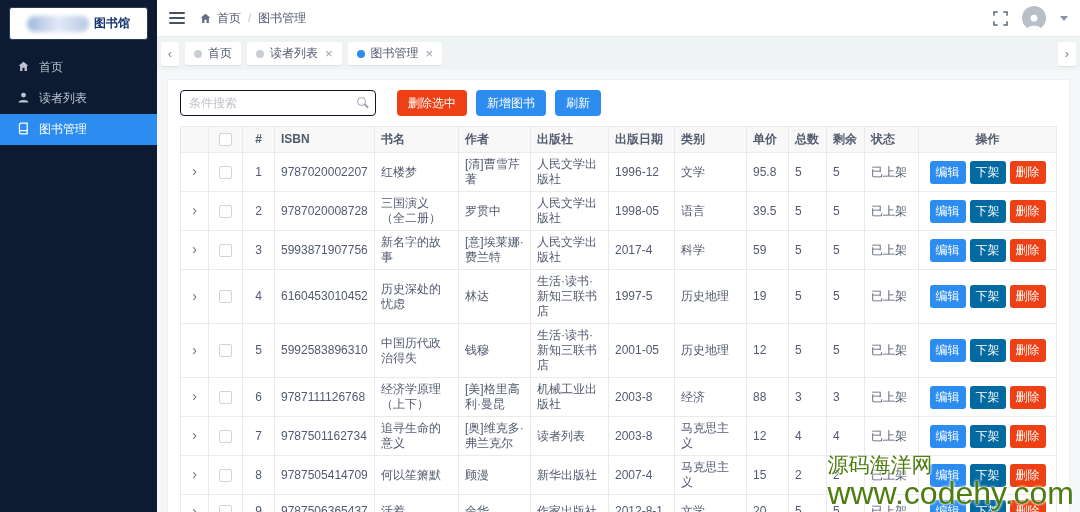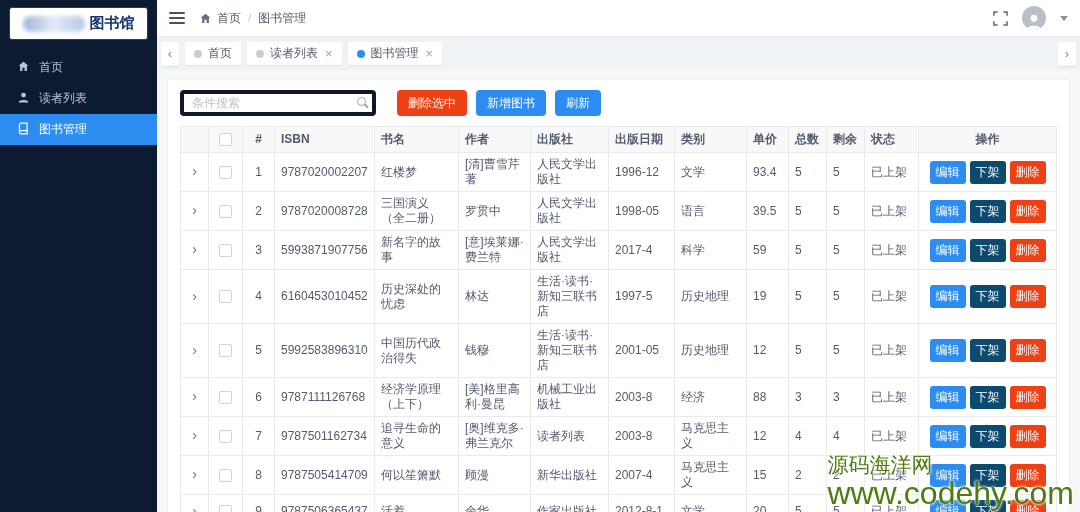--- a/index.html
+++ b/index.html
@@ -3,21 +3,21 @@
 <meta charset="utf-8">
 <style>
   *{box-sizing:border-box;margin:0;padding:0}
   html,body{width:1080px;height:512px;overflow:hidden;font-family:"Liberation Sans",sans-serif;font-size:12px;color:#515a6e;background:#f5f7f9}
   .app{position:relative;width:1080px;height:512px;display:flex}
 
   
   .sidebar{width:157px;height:100%;background:#0c1a32;flex-shrink:0}
   .logo{margin:7px 9px 12px;background:#fff;border-radius:3px;height:33px;display:flex;align-items:center;justify-content:center;gap:5px;overflow:hidden;position:relative;border:1px solid #2a3a55}
   .logo-blur{width:62px;height:16px;border-radius:8px;background:linear-gradient(90deg,#9fb6d8,#e2ebf6,#b5c8e2);filter:blur(2px)}
-  .logo-text{font-family:"Liberation Serif",serif;font-weight:bold;color:#15336e;font-size:15px;white-space:nowrap}
+  .logo-text{font-family:"Liberation Serif",serif;font-weight:bold;color:#15336e;font-size:12px;white-space:nowrap}
   .menu-item{height:31px;display:flex;align-items:center;gap:9px;padding:0 17px;font-size:12px;color:#bcc4d0;cursor:pointer}
   .menu-item svg{flex-shrink:0}
   .menu-item.active{background:#2d8cf0;color:#fff}
 
   
   .main{flex:1;display:flex;flex-direction:column;min-width:0}
   .topbar{height:36px;background:#fff;display:flex;align-items:center;padding:0 12px;gap:14px}
   .hamburger{width:16px;display:flex;flex-direction:column;gap:3px;cursor:pointer}
   .hamburger i{display:block;height:2px;background:#495060;border-radius:1px}
   .breadcrumb{display:flex;align-items:center;gap:5px;color:#515a6e}
@@ -35,37 +35,37 @@
   .tab.active .dot{background:#2d8cf0}
   .tab .close{color:#9aa2ad;font-size:13px;line-height:1;margin-left:1px}
   .tab-scroll.right{margin-left:auto}
 
   
   .content{flex:1;padding:9px 10px;background:#f5f7f9;overflow:hidden}
   .card{background:#fff;border:1px solid #eef0f3;box-shadow:0 1px 2px rgba(0,0,0,.04);padding:10px 12px;min-height:400px}
 
   .toolbar{display:flex;align-items:center;gap:9px;margin-bottom:10px}
   .search-wrap{position:relative;width:196px;margin-right:12px}
-  .search-wrap input{width:100%;height:26px;border:4px solid #0f172a;border-radius:4px;padding:0 26px 0 8px;font-size:12px;color:#515a6e;outline:none}
+  .search-wrap input{width:100%;height:26px;border:1px solid #0f172a;border-radius:4px;padding:0 26px 0 8px;font-size:12px;color:#515a6e;outline:none}
   .search-wrap input::placeholder{color:#c0c4cc}
   .search-icon{position:absolute;right:10px;top:7px;width:9px;height:9px;border:1.5px solid #9aa4af;border-radius:50%}
   .search-icon::after{content:"";position:absolute;width:5px;height:1.5px;background:#9aa4af;transform:rotate(45deg);right:-4px;bottom:-1px}
   .btn{height:26px;padding:0 11px;border:none;border-radius:4px;color:#fff;font-size:12px;cursor:pointer;font-family:inherit}
   .btn-red{background:#ed4014}
   .btn-blue{background:#2d8cf0}
 
   
   table{width:100%;border-collapse:collapse;table-layout:fixed;border:1px solid #e8eaec}
   th,td{border:1px solid #e8eaec;padding:4px 6px;font-size:12px;color:#515a6e;word-break:break-all;vertical-align:middle;line-height:1.25;text-align:left}
   thead th{background:#f8f8f9;font-weight:bold;height:26px;color:#515a6e}
   .c-center{text-align:center}
   .expand{color:#657180;font-size:14px;cursor:pointer;display:inline-block}
   .cb{display:inline-block;width:13px;height:13px;border:1px solid #d0d3d9;border-radius:2px;background:#fff;cursor:pointer;vertical-align:middle}
   .mini{padding:3px 6px;border:none;border-radius:3px;color:#fff;font-size:12px;cursor:pointer;margin:1px 2px;font-family:inherit;white-space:nowrap}
-  .mini.btn-orange{background:#0c4a6e}
+  .mini.btn-orange{background:#0369a1}
   .mini.btn-red2{background:#ed4014}
   .mini.btn-blue2{background:#2d8cf0}
 
   
   .watermark{position:absolute;right:6px;bottom:0;text-align:left;font-weight:normal;color:#4d7c0f;line-height:1.12;text-shadow:0 0 3px #fff,0 0 3px #fff}
   .wm1{font-size:21px}
   .wm2{font-size:32px}
 </style>
 </head>
 <body>
@@ -204,21 +204,21 @@
               <tr>
                 <td class="c-center"><span class="expand">›</span></td>
                 <td class="c-center"><span class="cb"></span></td>
                 <td class="c-center">1</td>
                 <td>9787020002207</td>
                 <td>红楼梦</td>
                 <td>[清]曹雪芹 著</td>
                 <td>人民文学出版社</td>
                 <td>1996-12</td>
                 <td>文学</td>
-                <td>93.4</td>
+                <td>95.8</td>
                 <td>5</td>
                 <td>5</td>
                 <td>已上架</td>
                 <td class="c-center"><button class="mini btn-blue2">编辑</button><button class="mini btn-orange">下架</button><button class="mini btn-red2">删除</button></td>
               </tr>
               <tr>
                 <td class="c-center"><span class="expand">›</span></td>
                 <td class="c-center"><span class="cb"></span></td>
                 <td class="c-center">2</td>
                 <td>9787020008728</td>

